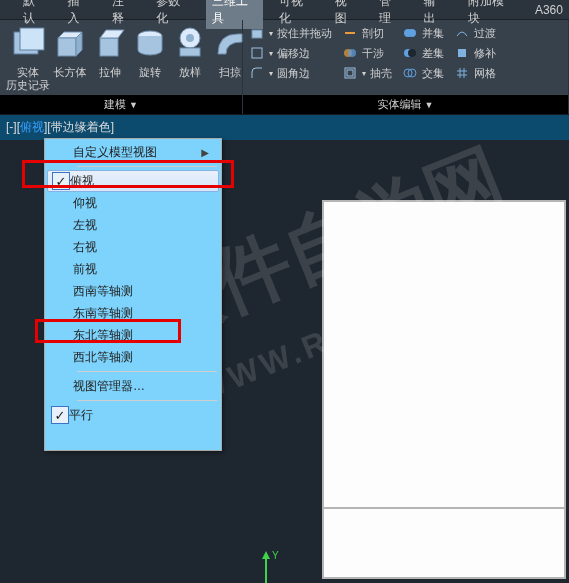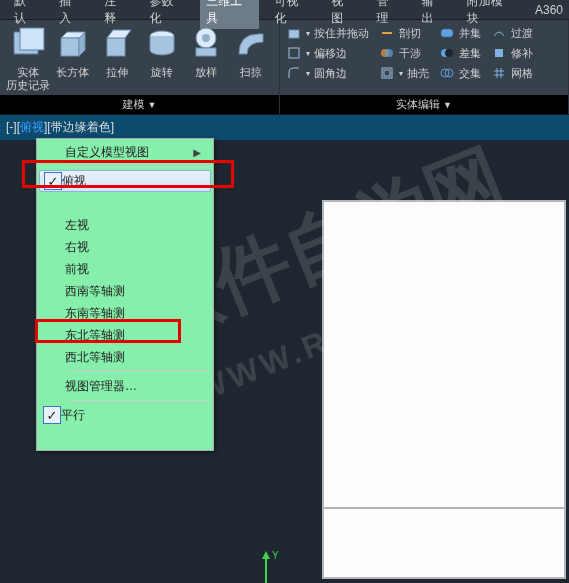--- a/index.html
+++ b/index.html
@@ -10,21 +10,21 @@
     background: #1e2730;
     color: #d0d0d0;
     overflow: hidden;
     position: relative;
   }
 
   
   .tabs {
     display: flex; align-items: center;
     background: #2b343d; height: 20px;
-    padding-left: 8px; gap: 10px;
+    padding-left: 17px; gap: 10px;
     font-size: 12px;
     border-bottom: 1px solid #1a1f25;
   }
   .tabs span { color: #cfcfcf; padding: 2px 6px; cursor: default; }
   .tabs span.active {
     background: #6e7b88; color: #fff;
   }
 
   
   .ribbon {
@@ -67,23 +67,23 @@
     padding: 4px 6px;
     font-size: 12px;
     color: #dcdcdc;
     background: #0c4a6e;
   }
   .view-info .hl { color: #3aa0ff; }
 
   
   .context-menu {
     position: absolute;
-    top: 138px; left: 36px;
+    top: 138px; left: 44px;
     width: 178px;
-    background: #86efac;
+    background: #7dd3fc;
     border: 1px solid #a9a9a9;
     box-shadow: 2px 2px 4px rgba(0,0,0,0.4);
     padding: 2px;
     font-size: 12px;
     color: #222;
     z-index: 50;
   }
   .context-menu .item {
     display: flex; align-items: center;
     height: 22px;
@@ -172,21 +172,21 @@
   <span class="active">三维工具</span>
   <span>可视化</span>
   <span>视图</span>
   <span>管理</span>
   <span>输出</span>
   <span>附加模块</span>
   <span>A360</span>
 </div>
 
 <div class="ribbon">
-  <div class="ribbon-group" style="width:280px;">
+  <div class="ribbon-group" style="width:243px;">
     <div class="group-body">
       <div class="big-btn">
         <div class="icon-box">
           <svg width="36" height="36">
               <rect x="4" y="6" width="24" height="22" fill="#a6c3e0" stroke="#5f7fa0"></rect>
               <rect x="10" y="2" width="24" height="22" fill="#cde3f7" stroke="#5f7fa0"></rect>
             </svg>
         </div>
         <span class="label" style="white-space:pre;">实体
 历史记录</span>
@@ -389,20 +389,21 @@
     <span class="txt">自定义模型视图</span>
     <span class="arrow">▶</span>
   </div>
   <div class="sep"></div>
   <div class="item highlight">
     <span class="chk boxed">✓</span>
     <span class="txt">俯视</span>
   </div>
   <div class="item">
       <span class="chk"></span>
+      <span class="txt">仰视</span>
     </div>
   <div class="item">
       <span class="chk"></span>
       <span class="txt">左视</span>
     </div>
   <div class="item">
       <span class="chk"></span>
       <span class="txt">右视</span>
     </div>
   <div class="item">

